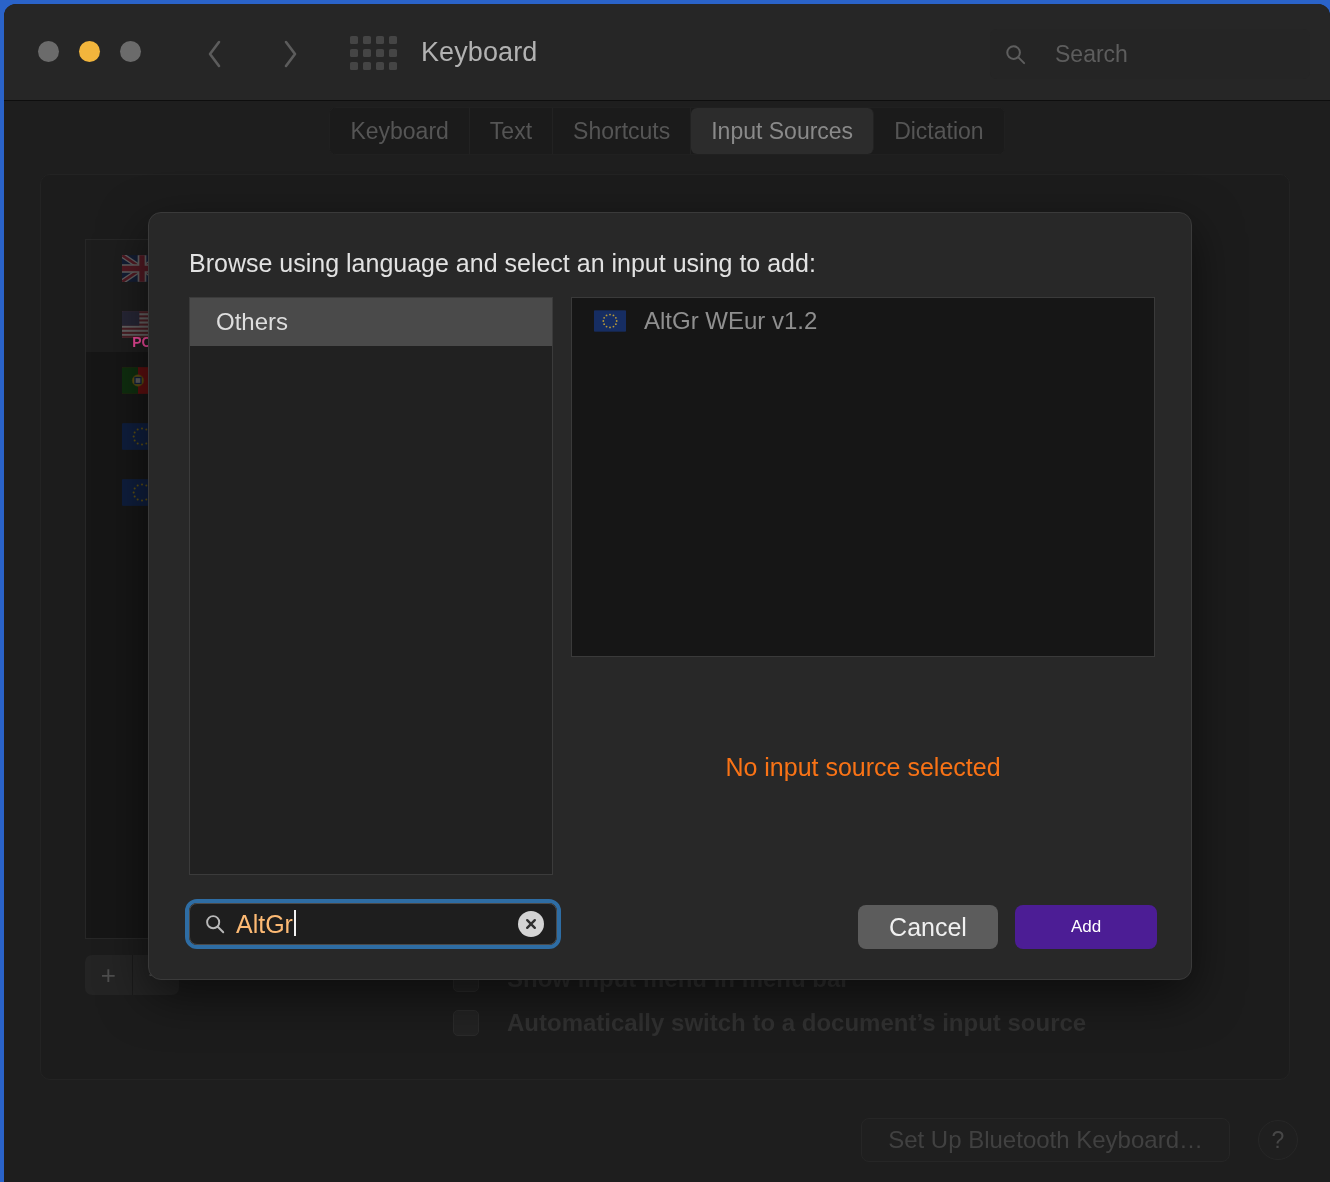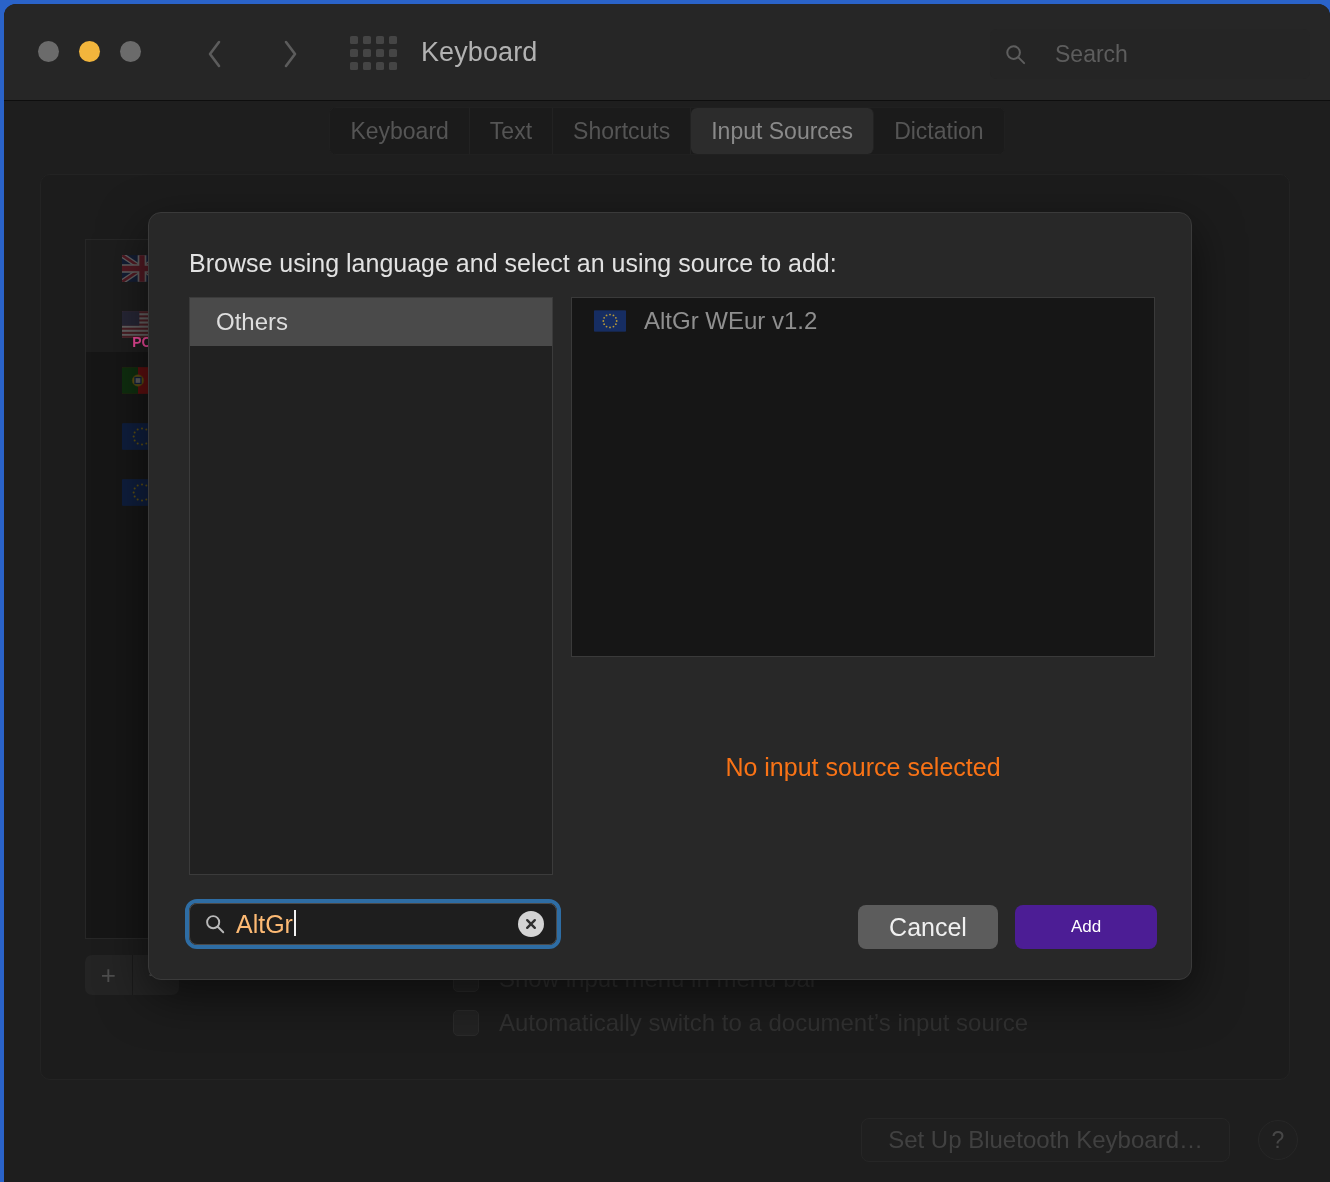--- a/index.html
+++ b/index.html
@@ -227,21 +227,22 @@
     border-right: 1px solid #1a1a1a;
   }
   #plus-minus span:last-child { border-right: none; }
 
   
   .cb-row {
     position: absolute;
     left: 412px;
     display: flex;
     align-items: center;
-    gap: 20px;
+    gap: 28px;
+    font-weight: bold;
   }
   .cb-row .cbox {
     width: 26px;
     height: 26px;
     background: #232323;
     border: 1px solid #2b2b2b;
     border-radius: 5px;
     box-sizing: border-box;
   }
   .cb-row .cb-label {
@@ -607,21 +608,21 @@
     </div>
   </div>
 
   <div id="bottom-bar">
     <div id="bt-btn">Set Up Bluetooth Keyboard…</div>
     <div id="help-btn">?</div>
   </div>
 
   <div id="dialog">
 
-    <div id="dlg-title">Browse using language and select an using source to add:</div>
+    <div id="dlg-title">Browse using language and select an input using to add:</div>
 
     <div id="lang-list">
       <div class="lang-row sel">Others</div>
     </div>
 
     <div id="source-list">
       <div class="source-row">
         <svg class="flag" viewBox="0 0 60 40">
           <rect width="60" height="40" fill="#17306b"></rect>
           <g fill="#c9a83c">

